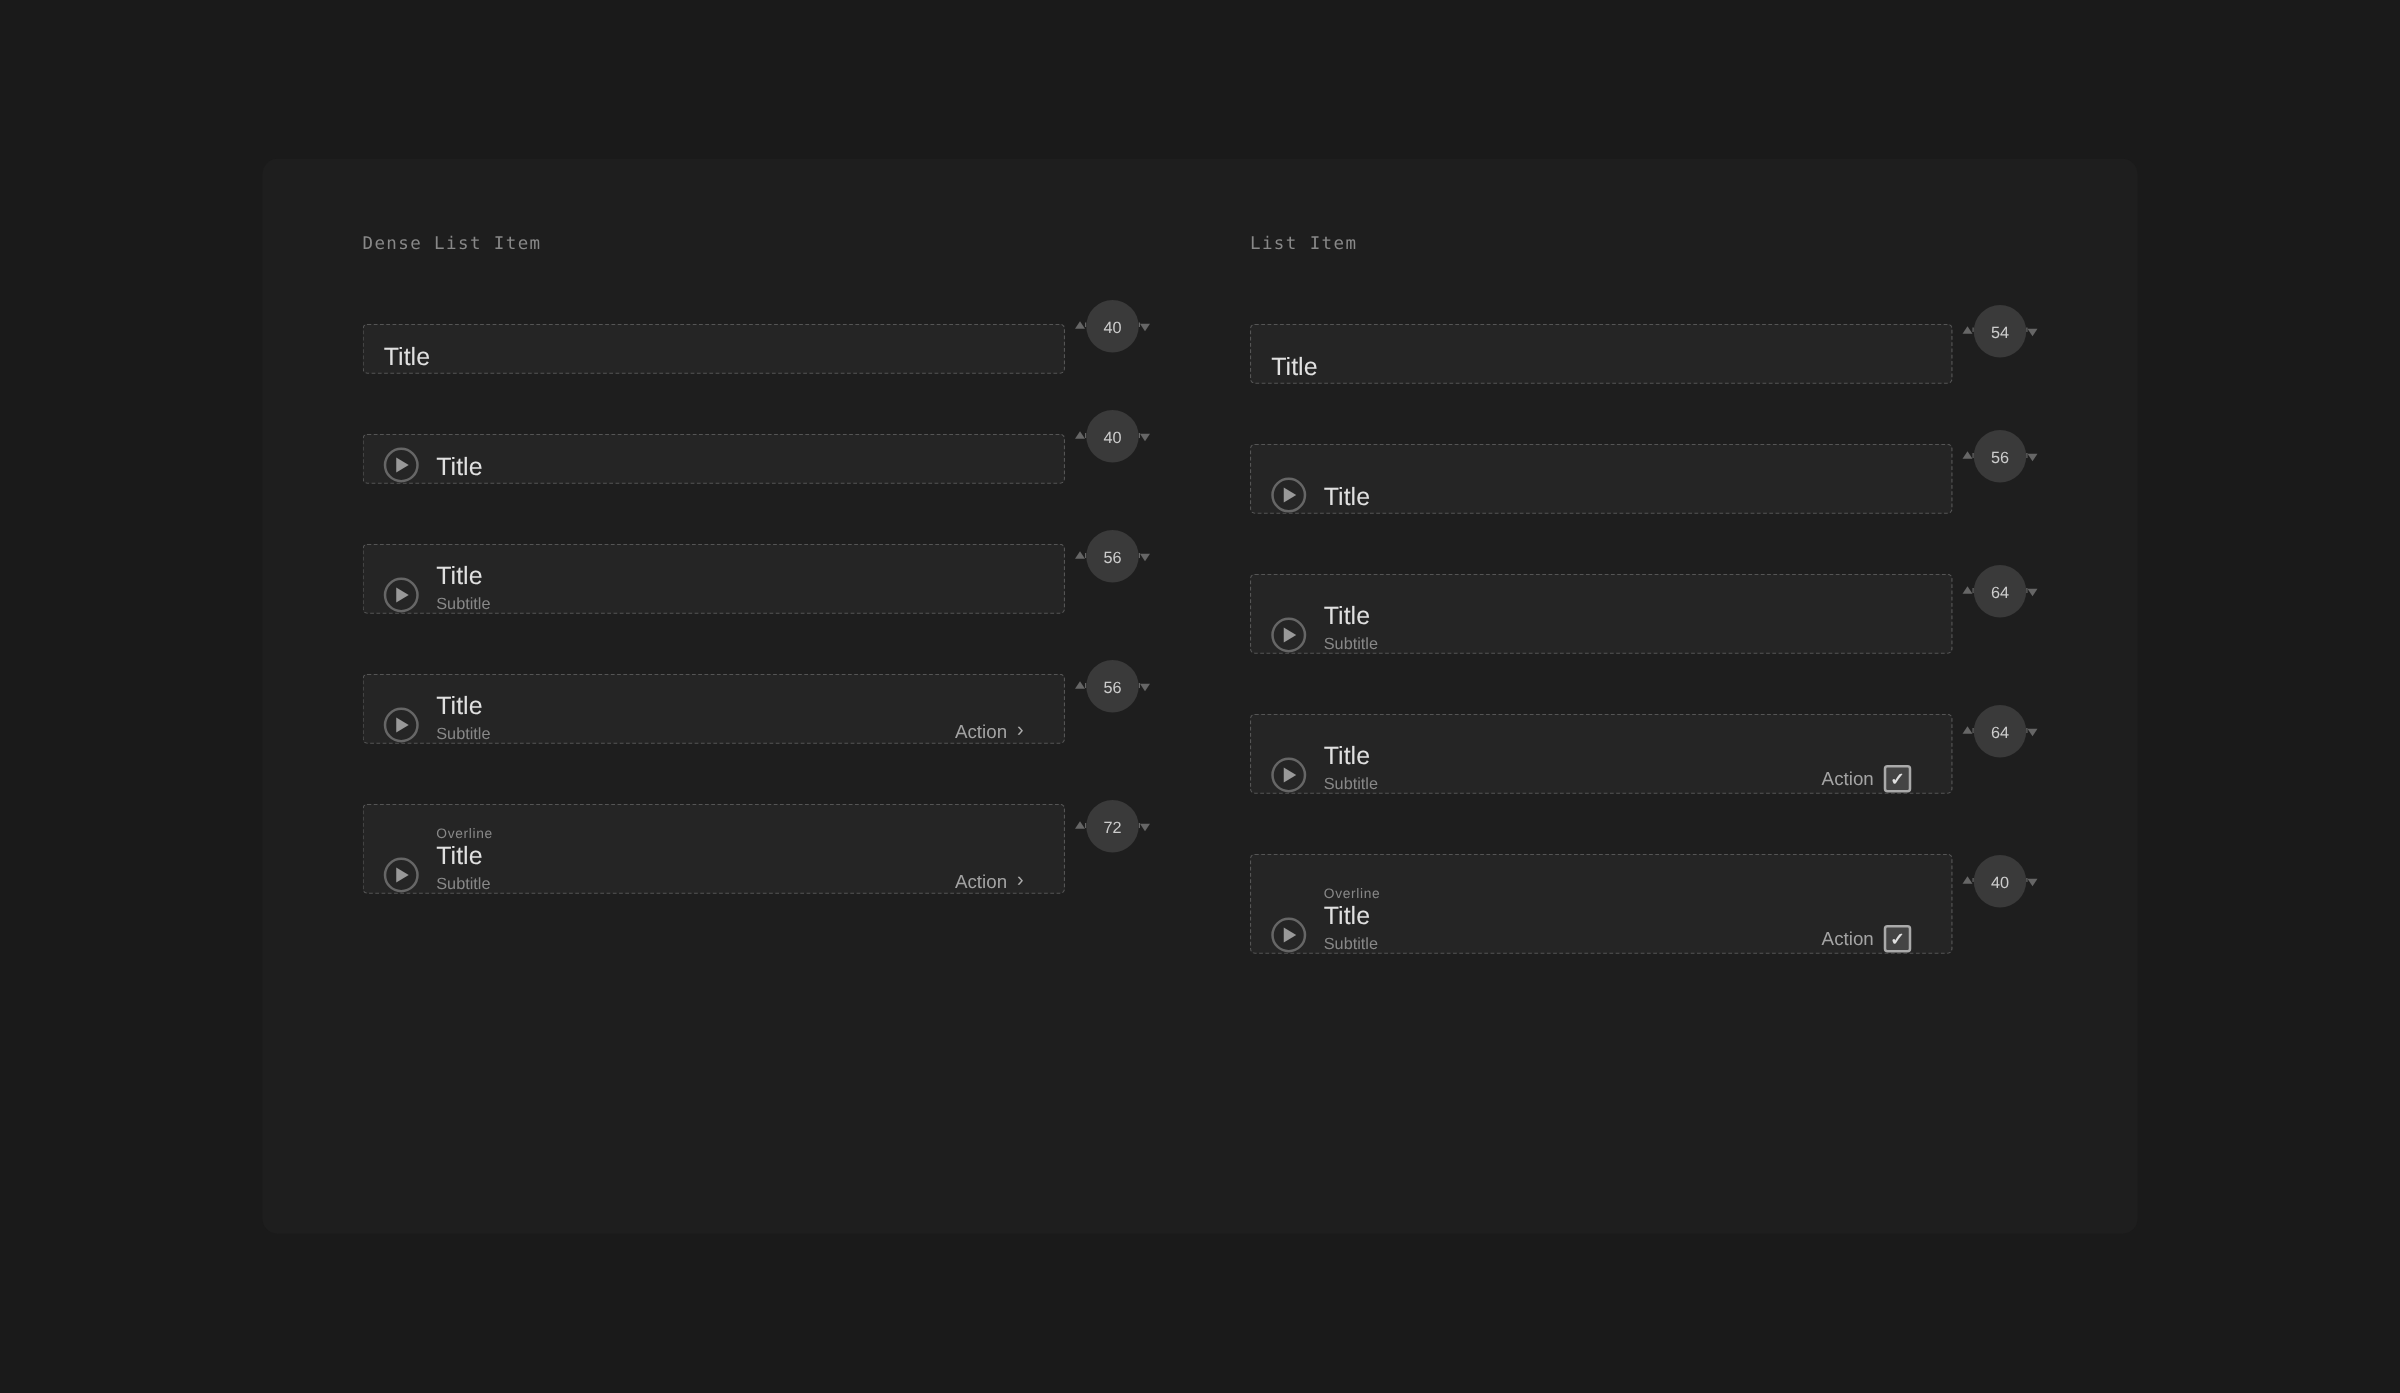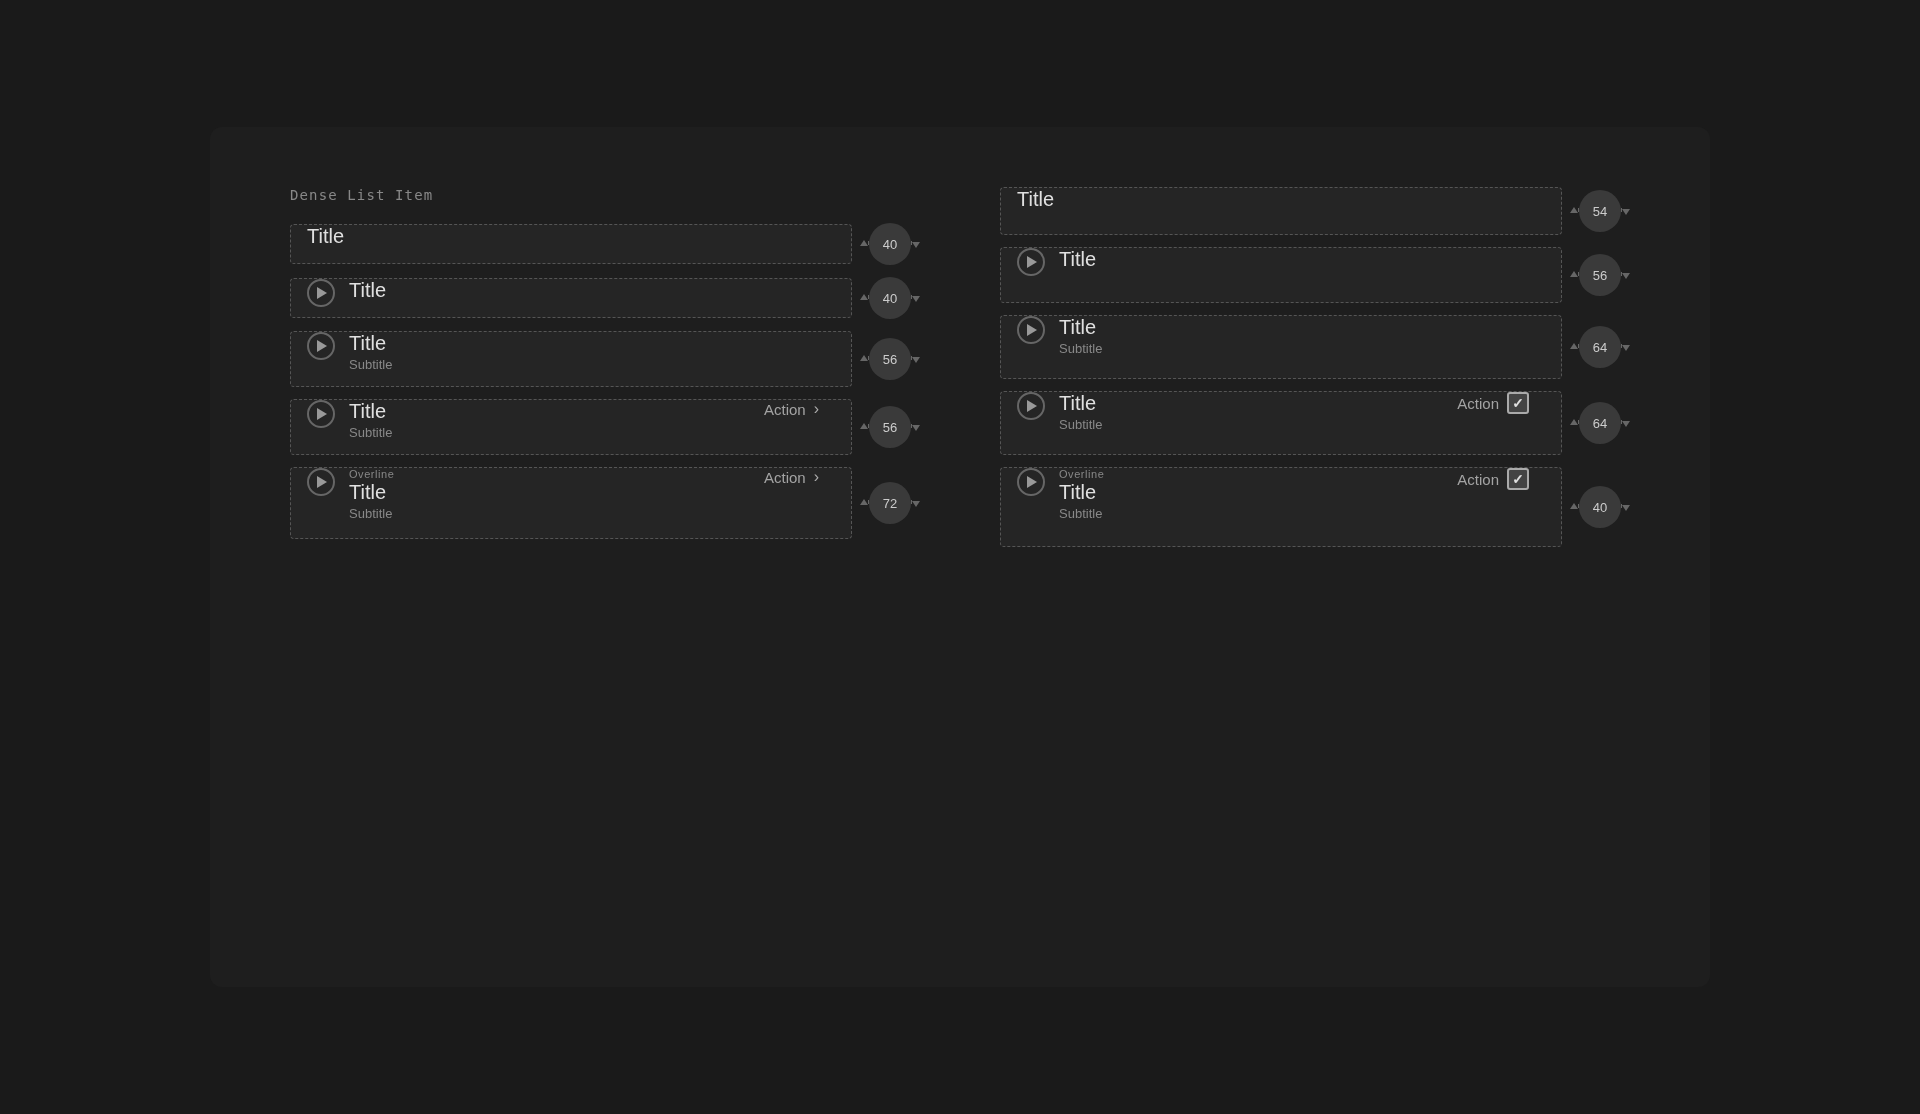--- a/index.html
+++ b/index.html
@@ -51,24 +51,25 @@
       display: flex;
       align-items: center;
       gap: 8px;
     }
 
     .list-item {
       flex: 1;
       border: 1px dashed #555;
       border-radius: 4px;
       display: flex;
-      align-items: flex-start;
+      align-items: flex-end;
       padding: 0 16px;
       background: #252525;
       position: relative;
+      margin-top: 36px;
     }
 
     .play-icon {
       width: 28px;
       height: 28px;
       border-radius: 50%;
       border: 2px solid #666;
       display: flex;
       align-items: center;
       justify-content: center;
@@ -297,20 +298,21 @@
               <div class="height-badge">
                 <span class="height-badge-text">72</span>
               </div>
               <div class="dashed-line" style="height: 6px;"></div>
               <div style="width: 0px; height: 0px; border-left: 4px solid transparent; border-right: 4px solid transparent; border-top: 6px solid rgb(102, 102, 102); margin-top: 2px;"></div>
             </div>
           </div>
         </div>
       </div>
       <div class="column">
+        <div class="column-label">List Item</div>
         <div class="list-items-container">
           <div class="list-item-wrapper">
             <div class="list-item h48">
               <div class="text-content">
                 <div class="title">Title</div>
               </div>
             </div>
             <div class="badge-with-arrows">
               <div style="width: 0px; height: 0px; border-left: 4px solid transparent; border-right: 4px solid transparent; border-bottom: 6px solid rgb(102, 102, 102); margin-bottom: 2px;"></div>
               <div class="dashed-line" style="height: 6px;"></div>

